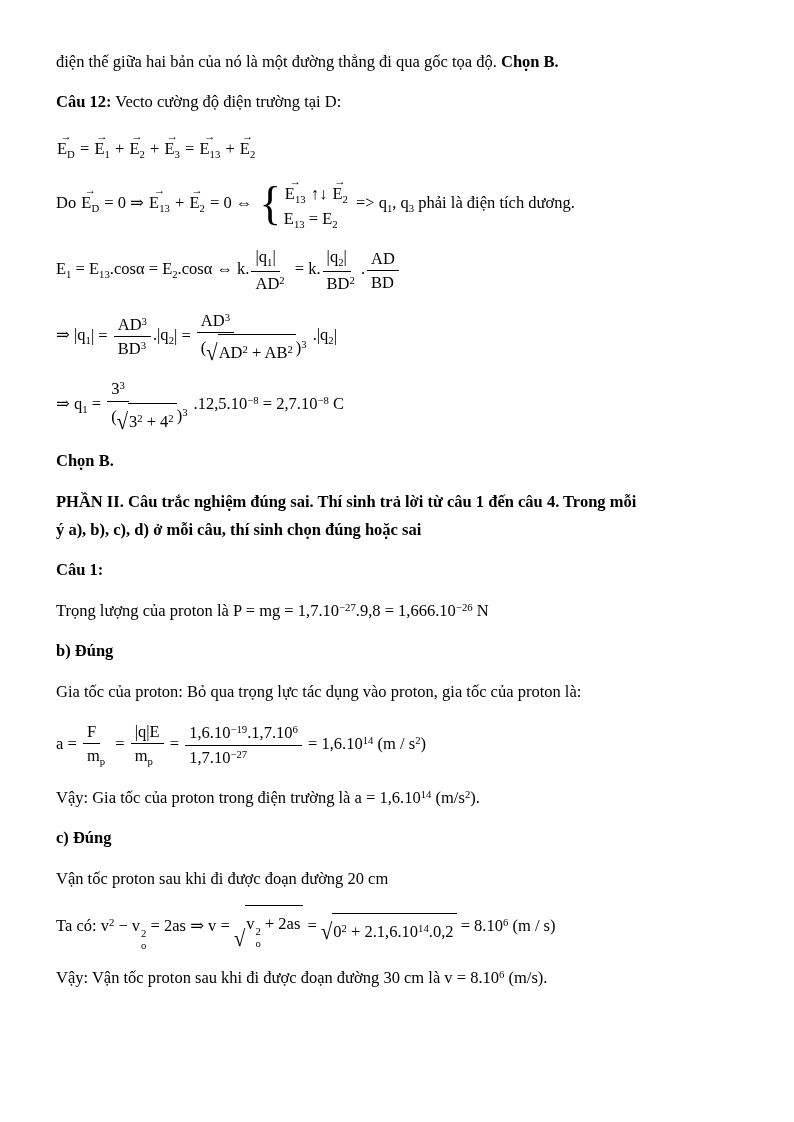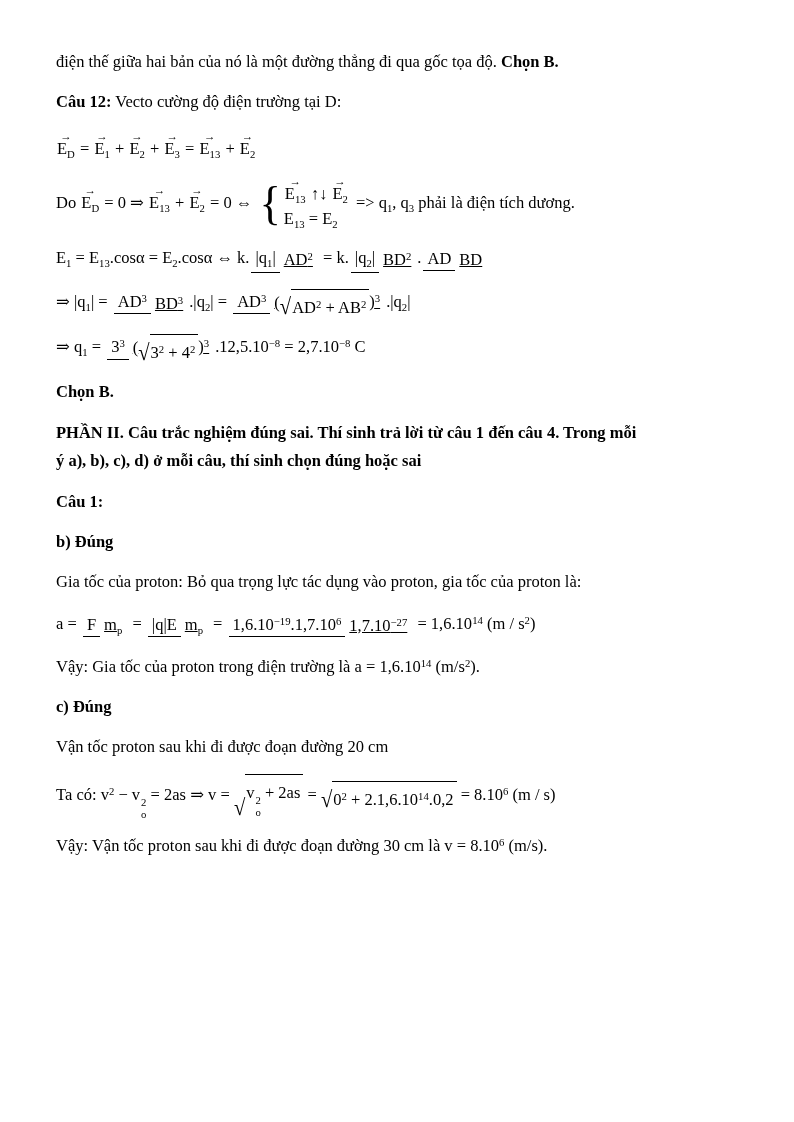--- a/index.html
+++ b/index.html
@@ -43,36 +43,35 @@
     align-items: flex-start;
     font-size: 0.65em;
     line-height: 1.15;
     vertical-align: -0.55em;
     margin-left: 1px;
   }
 
   
   .frac {
     display: inline-flex;
-    flex-direction: row;
-    align-items: center;
+    flex-direction: column;
+    align-items: flex-start;
     vertical-align: middle;
     margin: 0 2px;
     line-height: 1.3;
     text-align: center;
   }
   .frac > .num {
     padding: 0 4px 1px 4px;
     border-bottom: 1px solid #000;
     white-space: nowrap;
   }
   .frac > .den {
     padding: 1px 4px 0 4px;
     white-space: nowrap;
-    text-decoration: underline;
   }
 
   
   .sqrt {
     display: inline-flex;
     align-items: flex-end;
     vertical-align: middle;
     white-space: nowrap;
   }
   .sqrt-rad {
@@ -171,20 +170,21 @@
       <div class="block formula"><span class="mtok">⇒ q<sub>1</sub></span><span class="mtok"> = </span><span class="frac">
           <span class="num"><span class="mtok">3<sup>3</sup></span></span>
           <span class="den"><span class="mtok">(</span><span class="sqrt">
               <span class="sqrt-rad">√</span>
               <span class="sqrt-inner"><span class="mtok">3<sup>2</sup></span><span class="mtok"> + 4<sup>2</sup></span></span>
             </span><span class="mtok">)<sup>3</sup></span></span>
         </span><span class="mtok">.12,5.10<sup>−8</sup></span><span class="mtok"> = 2,7.10<sup>−8</sup></span><span class="mtok"> C</span></div>
       <div class="block text"><span class="b">Chọn B.</span></div>
       <div class="block text"><span class="b">PHẦN II. Câu trắc nghiệm đúng sai. Thí sinh trả lời từ câu 1 đến câu 4. Trong mỗi ý a), b), c), d) ở mỗi câu, thí sinh chọn đúng hoặc sai</span></div>
       <div class="block text"><span class="b">Câu 1:</span></div>
+      <div class="block text"><span>Trọng lượng của proton là </span><span class="inline-math"><span class="mtok">P = mg = 1,7.10</span><span class="mtok"><sup>−27</sup></span><span class="mtok">.9,8 = 1,666.10</span><span class="mtok"><sup>−26</sup></span><span class="mtok"> N</span></span></div>
       <div class="block text"><span class="b">b) Đúng</span></div>
       <div class="block text"><span>Gia tốc của proton: Bỏ qua trọng lực tác dụng vào proton, gia tốc của proton là:</span></div>
       <div class="block formula"><span class="mtok">a = </span><span class="frac">
           <span class="num"><span class="mtok">F</span></span>
           <span class="den"><span class="mtok">m<sub>p</sub></span></span>
         </span><span class="mtok"> = </span><span class="frac">
           <span class="num"><span class="mtok">|q|E</span></span>
           <span class="den"><span class="mtok">m<sub>p</sub></span></span>
         </span><span class="mtok"> = </span><span class="frac">
           <span class="num"><span class="mtok">1,6.10<sup>−19</sup></span><span class="mtok">.1,7.10<sup>6</sup></span></span>

